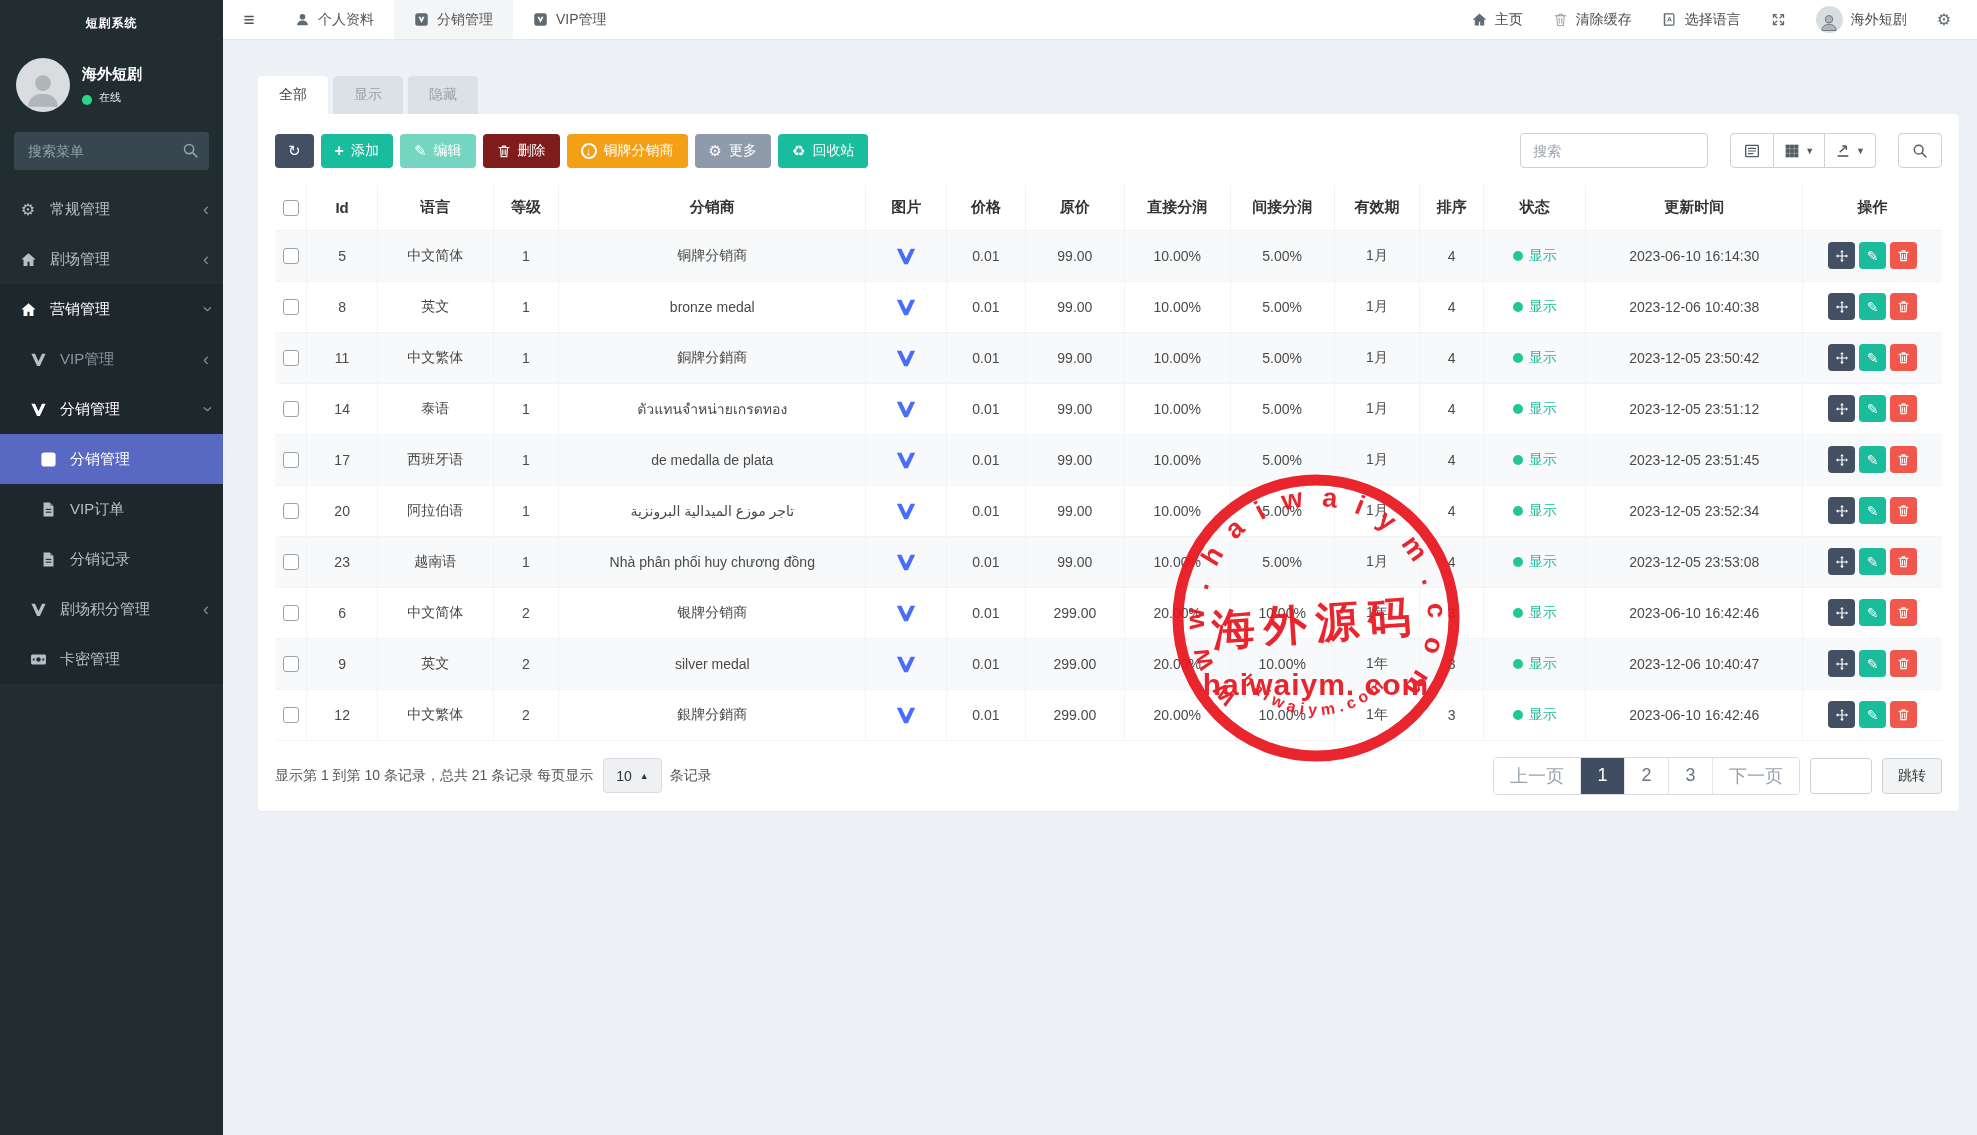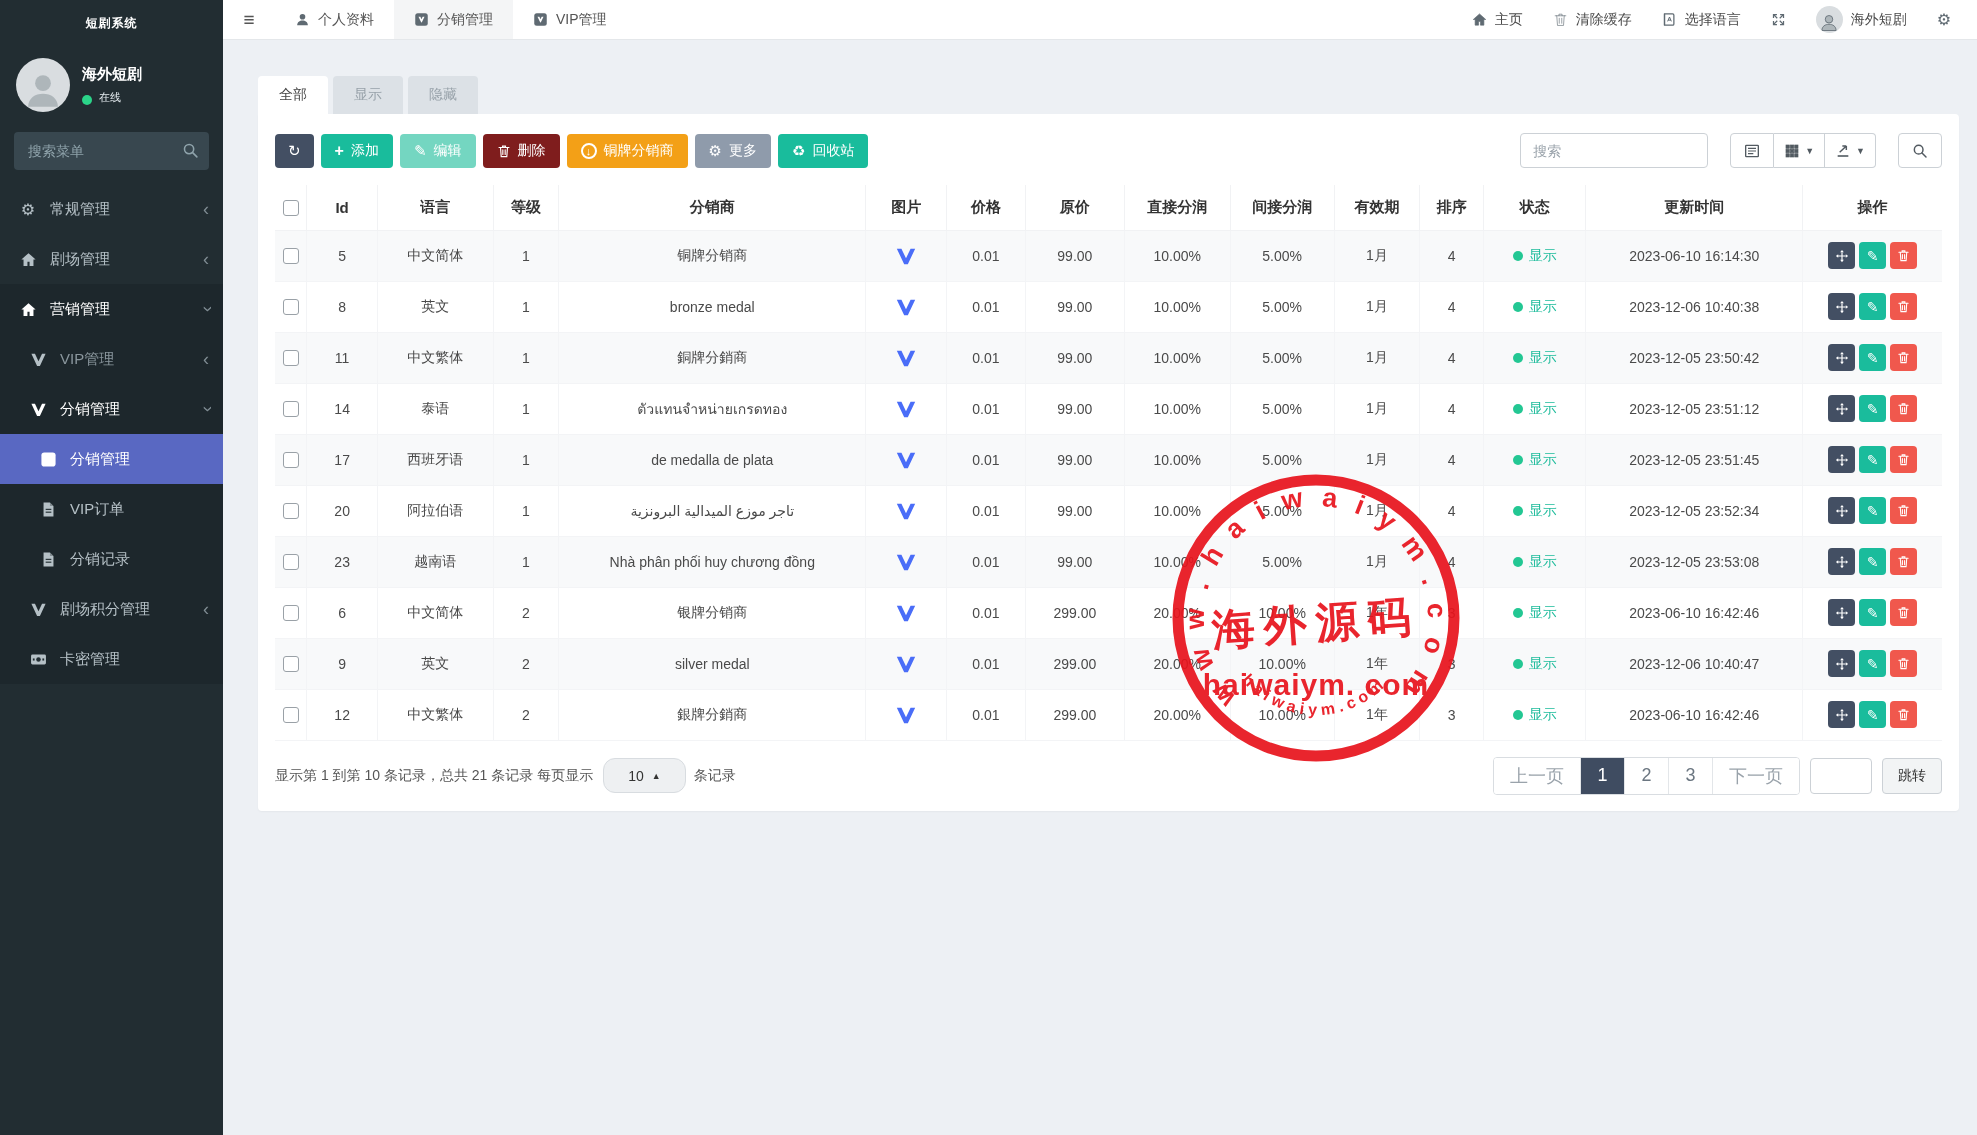--- a/index.html
+++ b/index.html
@@ -99,21 +99,21 @@
   .op { width:27px; height:27px; border:none; border-radius:4px; display:inline-flex; align-items:center; justify-content:center; cursor:pointer; color:#fff; }
   .op svg { width:14px; height:14px; fill:#fff; stroke:none; }
   .op .uico { font-size:14px; color:#fff; }
   .op.mv { background:#434f63; }
   .op.ed { background:#1abc9c; }
   .op.dl { background:#f0584d; }
   .op.dl svg { width:13px; height:13px; fill:none; stroke:#fff; stroke-width:2; }
 
   
   .tfoot { display:flex; align-items:center; margin-top:16px; font-size:14px; color:#555; }
-  .perpage { display:inline-flex; align-items:center; gap:8px; margin:0 8px 0 10px; height:35px; padding:0 24px; background:#eef0f2; border:1px solid #d8dce0; border-radius:12px; color:#333; cursor:pointer; }
+  .perpage { display:inline-flex; align-items:center; gap:8px; margin:0 8px 0 10px; height:35px; padding:0 12px; background:#eef0f2; border:1px solid #d8dce0; border-radius:4px; color:#333; cursor:pointer; }
   .perpage .caret { font-size:9px; }
   .pager { margin-left:auto; display:flex; align-items:center; gap:10px; }
   .pgroup { display:inline-flex; border:1px solid #d9dde1; border-radius:4px; overflow:hidden; }
   .pg { min-width:44px; height:36px; display:inline-flex; align-items:center; justify-content:center; padding:0 16px; background:#fff; color:#6b7681; border-right:1px solid #e3e6e9; cursor:pointer; font-size:18px; }
   .pg:last-child { border-right:none; }
   .pg.nav { color:#9aa3ab; }
   .pg.active { background:#3f4c61; color:#fff; }
   .jump-in { width:62px; height:36px; border:1px solid #ccd1d6; border-radius:4px; outline:none; padding:0 8px; font-size:14px; }
   .jump-btn { height:36px; padding:0 15px; background:#f2f4f5; border:1px solid #ccd1d6; border-radius:4px; font-size:14px; color:#333; cursor:pointer; font-family:inherit; }
 

